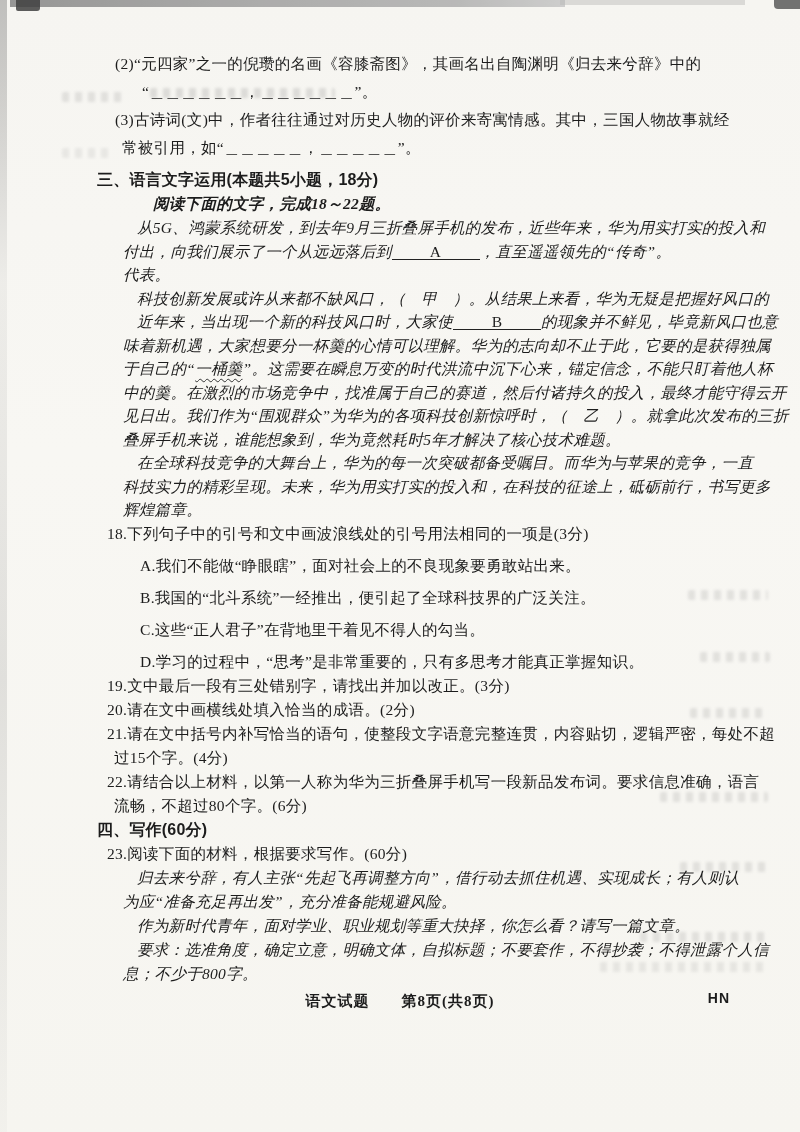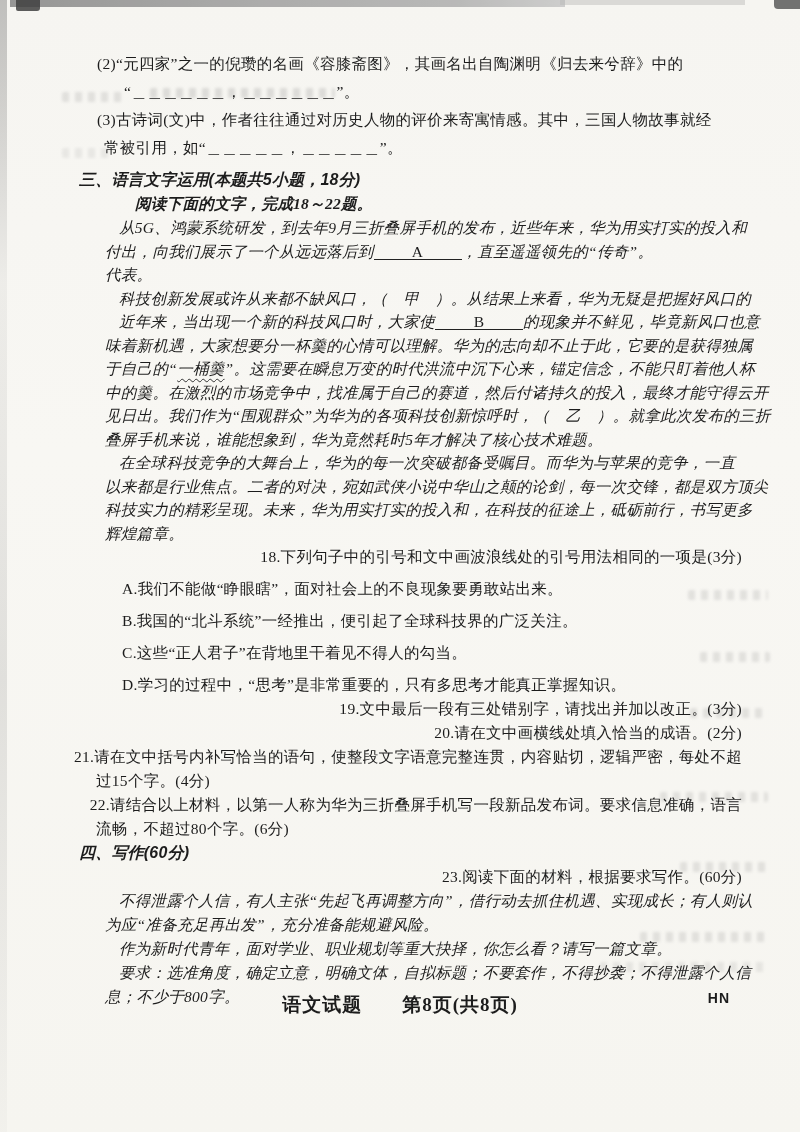--- a/index.html
+++ b/index.html
@@ -13,42 +13,42 @@
   .top-smudge{position:absolute;left:10px;top:0;width:555px;height:7px;
     background:linear-gradient(90deg,#7f7f7f,#9a9a9a 45%,#aaa 80%,#c4c4c4);opacity:.8;filter:blur(.4px);}
   .top-smudge2{position:absolute;left:560px;top:0;width:185px;height:5px;background:#b9b9b6;opacity:.45;}
   .top-left-mark{position:absolute;left:16px;top:0;width:24px;height:11px;background:#3f3f3f;opacity:.85;border-radius:0 0 3px 2px;}
   .top-right-mark{position:absolute;right:0;top:0;width:26px;height:9px;background:#515151;opacity:.8;border-radius:0 0 0 4px;}
   .left-edge{position:absolute;left:0;top:0;width:7px;height:100%;
     background:linear-gradient(180deg,rgba(90,90,90,.35),rgba(150,150,150,.10) 25%,rgba(120,120,120,.18) 60%,rgba(170,170,170,.06));}
   .bleed{position:absolute;height:10px;filter:blur(1.6px);opacity:.45;border-radius:2px;
     background:repeating-linear-gradient(90deg,rgba(110,110,110,.35) 0 7px,rgba(110,110,110,0) 7px 13px);}
   
-  .content{position:absolute;left:0;top:0;width:800px;padding:50px 58px 0 72px;box-sizing:border-box;
+  .content{position:absolute;left:0;top:0;width:800px;padding:50px 58px 0 90px;box-sizing:border-box;
     font-size:15.5px;line-height:23.5px;letter-spacing:.3px;}
   .ln{white-space:nowrap;margin-left:33px;}
   .fillin{line-height:28px;}
   .mlA{margin-left:25px;}
   .mlB{margin-left:52px;}
   .mlC{margin-left:32px;}
   .head{margin-left:7px;font-weight:700;font-size:16px;line-height:24px;
-        font-family:"Liberation Sans","DejaVu Sans",sans-serif;letter-spacing:.2px;font-style:italic;}
+        font-family:"Liberation Sans","DejaVu Sans",sans-serif;letter-spacing:.2px;}
   .intro{margin-left:63px;font-weight:700;line-height:24px;font-style:italic;}
   .kai{font-style:italic;}
   .pind{margin-left:47px;}
-  .q{margin-left:1px;line-height:24px;text-align:right;}
+  .q{margin-left:17px;line-height:24px;}
   .qcont{margin-left:24px;line-height:24px;}
   .opt{margin-left:50px;line-height:24px;margin-top:8px;}
   .mat{line-height:24px;}
   .blank{display:inline-block;width:88px;border-bottom:1.5px solid #222;text-align:center;
          line-height:15px;font-style:normal;}
   .wavy{text-decoration-line:underline;text-decoration-style:wavy;text-decoration-color:#333;
         text-underline-offset:4px;text-decoration-thickness:1px;}
   .footer-center{position:absolute;left:0;top:992px;width:100%;text-align:center;
-        font-size:19px;font-weight:700;letter-spacing:1px;}
+        font-size:15px;font-weight:700;letter-spacing:1px;}
   .footer-right{position:absolute;right:70px;top:990px;font-size:14px;font-weight:700;
         font-family:"Liberation Sans","DejaVu Sans",sans-serif;letter-spacing:1px;}
 </style>
 </head>
 <body>
 
 <div class="page">
 
   <div class="top-smudge"></div>
   <div class="top-smudge2"></div>
@@ -90,21 +90,20 @@
         <span>近年来，当出现一个新的科技风口时，大家使</span><span class="blank">B</span><span>的现象并不鲜见，毕竟新风口也意</span>
       </div>
       <div class="ln">味着新机遇，大家想要分一杯羹的心情可以理解。华为的志向却不止于此，它要的是获得独属</div>
       <div class="ln">
         <span>于自己的“</span><span class="wavy">一桶羹</span><span>”。这需要在瞬息万变的时代洪流中沉下心来，锚定信念，不能只盯着他人杯</span>
       </div>
       <div class="ln">中的羹。在激烈的市场竞争中，找准属于自己的赛道，然后付诸持久的投入，最终才能守得云开</div>
       <div class="ln">见日出。我们作为“围观群众”为华为的各项科技创新惊呼时，（　乙　）。就拿此次发布的三折</div>
       <div class="ln">叠屏手机来说，谁能想象到，华为竟然耗时5年才解决了核心技术难题。</div>
       <div class="ln pind">在全球科技竞争的大舞台上，华为的每一次突破都备受嘱目。而华为与苹果的竞争，一直</div>
-      <div class="ln">以来都是行业焦点。二者的对决，宛如武侠小说中华山之颠的论剑，每一次交锋，都是双方顶尖</div>
       <div class="ln">科技实力的精彩呈现。未来，华为用实打实的投入和，在科技的征途上，砥砺前行，书写更多</div>
       <div class="ln">辉煌篇章。</div>
     </div>
 
     <div>
       <div class="ln q">18.下列句子中的引号和文中画波浪线处的引号用法相同的一项是(3分)</div>
       <div class="ln opt">A.我们不能做“睁眼瞎”，面对社会上的不良现象要勇敢站出来。</div>
       <div class="ln opt">B.我国的“北斗系统”一经推出，便引起了全球科技界的广泛关注。</div>
       <div class="ln opt">C.这些“正人君子”在背地里干着见不得人的勾当。</div>
       <div class="ln opt">D.学习的过程中，“思考”是非常重要的，只有多思考才能真正掌握知识。</div>
@@ -113,21 +112,21 @@
     <div class="ln q">19.文中最后一段有三处错别字，请找出并加以改正。(3分)</div>
     <div class="ln q">20.请在文中画横线处填入恰当的成语。(2分)</div>
     <div class="ln q">21.请在文中括号内补写恰当的语句，使整段文字语意完整连贯，内容贴切，逻辑严密，每处不超</div>
     <div class="ln qcont">过15个字。(4分)</div>
     <div class="ln q">22.请结合以上材料，以第一人称为华为三折叠屏手机写一段新品发布词。要求信息准确，语言</div>
     <div class="ln qcont">流畅，不超过80个字。(6分)</div>
 
     <div class="ln head">四、写作(60分)</div>
     <div class="ln q">23.阅读下面的材料，根据要求写作。(60分)</div>
     <div class="kai">
-      <div class="ln mat pind">不得泄露个人信，有人主张“先起飞再调整方向”，借行动去抓住机遇、实现成长；有人则认</div>
+      <div class="ln mat pind">归去来兮辞，有人主张“先起飞再调整方向”，借行动去抓住机遇、实现成长；有人则认</div>
       <div class="ln mat">为应“准备充足再出发”，充分准备能规避风险。</div>
       <div class="ln mat pind">作为新时代青年，面对学业、职业规划等重大抉择，你怎么看？请写一篇文章。</div>
       <div class="ln mat pind">要求：选准角度，确定立意，明确文体，自拟标题；不要套作，不得抄袭；不得泄露个人信</div>
       <div class="ln mat">息；不少于800字。</div>
     </div>
 
   </div>
 
   <div class="footer-center">语文试题　　第8页(共8页)</div>
   <div class="footer-right">HN</div>

